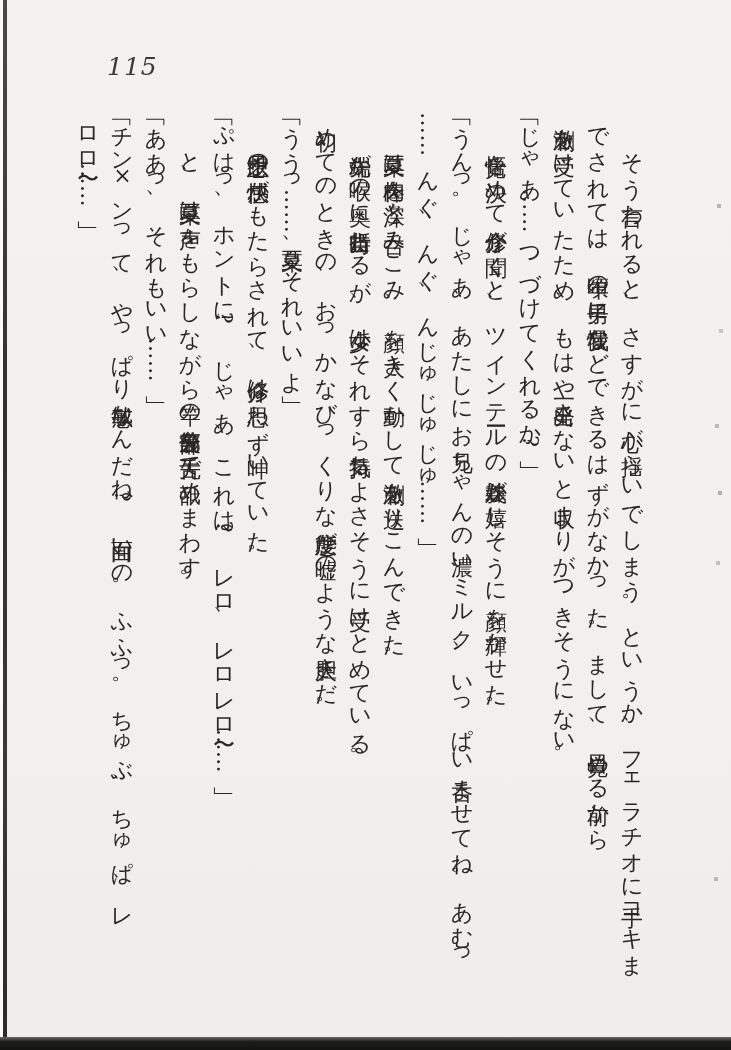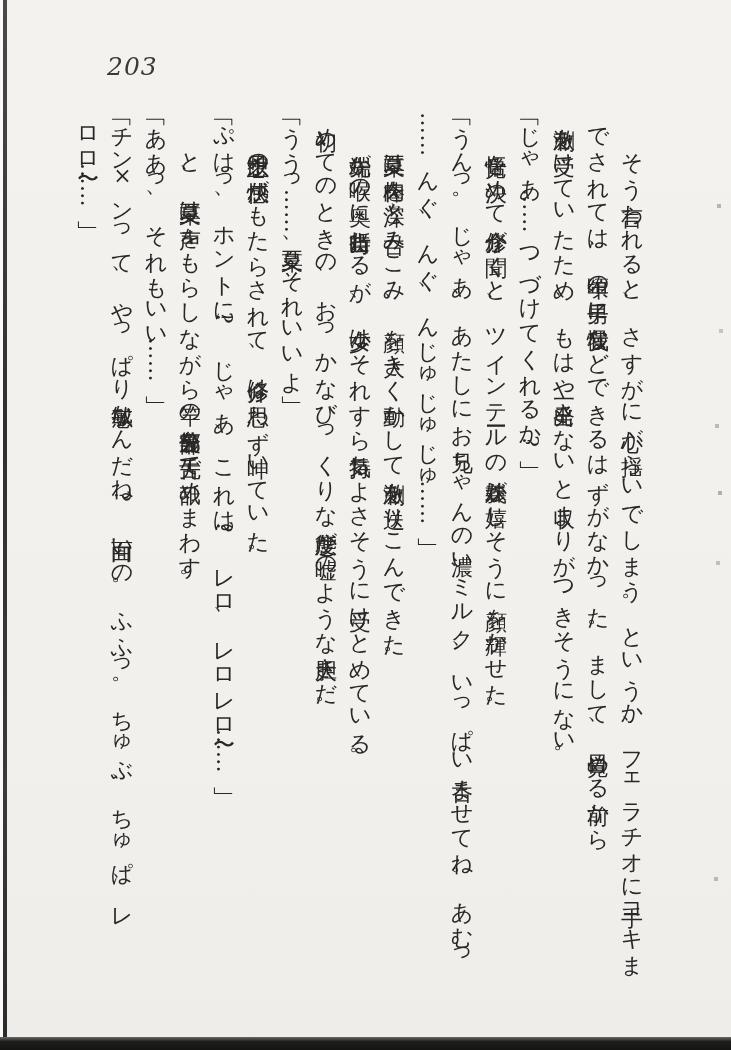--- a/index.html
+++ b/index.html
@@ -84,21 +84,21 @@
 </head>
 <body>
 
 <div class="page">
 
   <div class="edge-left-white"></div>
   <div class="edge-left-line"></div>
   <div class="edge-bottom-band"></div>
   <div class="specks"></div>
 
-  <div class="page-number">203</div>
+  <div class="page-number">115</div>
 
   <div class="text-block">
     <div class="col indent">そう言われると、さすがに心が揺らいでしまう。というか、フェラチオに手コキま</div>
     <div class="col">でされては、年頃の男子に我慢などできるはずがなかった。まして、目覚める前から</div>
     <div class="col">刺激を受けていたため、もはや一発出さないと収まりがつきそうにない。</div>
     <div class="col">「じゃあ……つづけてくれるか?」</div>
     <div class="col indent">覚悟を決めて修介が聞くと、ツインテールの義妹が嬉しそうに顔を輝かせた。</div>
     <div class="col">「うんっ。じゃあ、あたしにお兄ちゃんの濃いミルク、いっぱい呑ませてね。あむっ</div>
     <div class="col">……んぐ、んぐ、んじゅじゅじゅ……」</div>
     <div class="col indent">夏菜は肉棒を深々と呑みこみ、顔を大きく動かして刺激を送りこんできた。</div>

